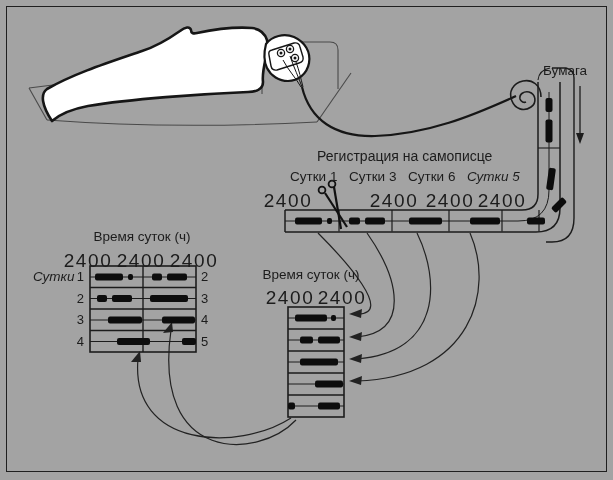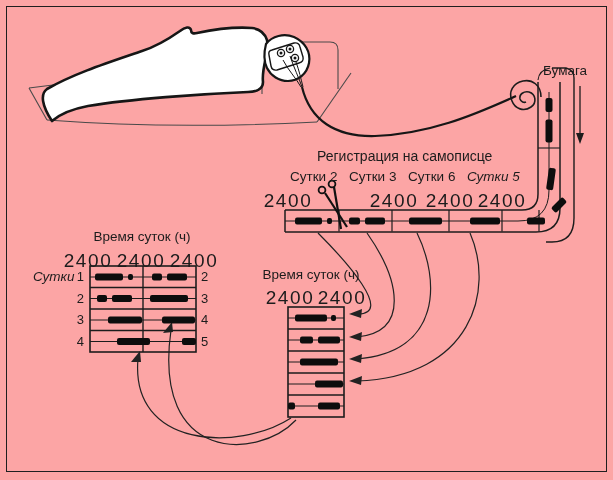--- a/index.html
+++ b/index.html
@@ -1,16 +1,16 @@
 <!DOCTYPE html>
 <html><head>
 <meta charset="utf-8">
 <style>
   html,body{margin:0;padding:0;background:#fff;}
-  #stage{position:relative;width:613px;height:480px;background:#fca5a5;overflow:hidden;
+  #stage{position:relative;width:613px;height:480px;background:#a3a3a3;overflow:hidden;
          font-family:"Liberation Sans",sans-serif;color:#1c1c1c;}
   #frame{position:absolute;left:6px;top:6px;width:599px;height:464px;border:1.6px solid #1f1f1f;}
   svg{position:absolute;left:0;top:0;}
   .lbl{position:absolute;white-space:nowrap;color:#1c1c1c;}
   .ctr{transform:translateX(-50%);}
   .fs14{font-size:14px;}
   .fs13{font-size:13.5px;}
   .num{font-size:13px;}
   .tick{font-size:19px;letter-spacing:1.6px;}
   .rnum{position:absolute;width:26px;text-align:right;}
@@ -161,21 +161,21 @@
         <rect x="108" y="316.5" width="34" height="7" rx="2" fill="#0d0d0d"></rect>
         <rect x="162" y="316.5" width="33" height="7" rx="2" fill="#0d0d0d"></rect>
         <rect x="117" y="338" width="33" height="7" rx="2" fill="#0d0d0d"></rect>
         <rect x="182" y="338" width="14" height="7" rx="2" fill="#0d0d0d"></rect>
       </g>
   </svg>
 
   <div class="lbl fs13" style="left:543px;top:63px;">Бумага</div>
   <div class="lbl fs14" style="left:317px;top:148px;">Регистрация на самописце</div>
 
-  <div class="lbl fs13" style="left:290px;top:169px;">Сутки 2</div>
+  <div class="lbl fs13" style="left:290px;top:169px;">Сутки 1</div>
   <div class="lbl fs13" style="left:349px;top:169px;">Сутки 3</div>
   <div class="lbl fs13" style="left:408px;top:169px;">Сутки 6</div>
   <div class="lbl fs13" style="left:467px;top:169px;font-style:italic;">Сутки 5</div>
 
   <div class="lbl tick ctr" style="left:288px;top:190px;">2400</div>
   <div class="lbl tick ctr" style="left:394px;top:190px;">2400</div>
   <div class="lbl tick ctr" style="left:450px;top:190px;">2400</div>
   <div class="lbl tick ctr" style="left:502px;top:190px;">2400</div>
 
   <div class="lbl fs13 ctr" style="left:142px;top:229px;">Время суток (ч)</div>

